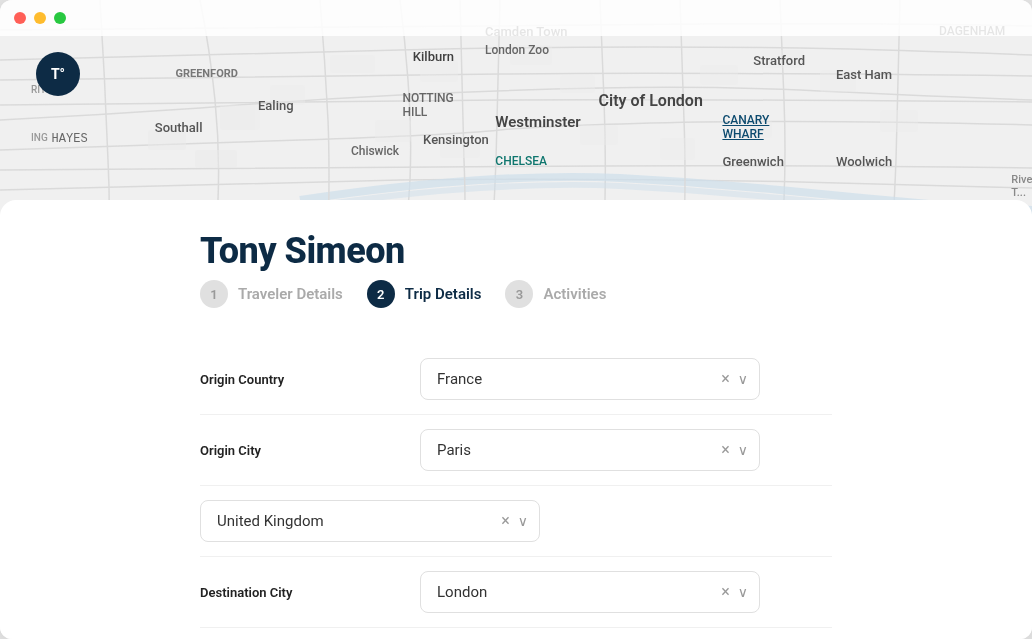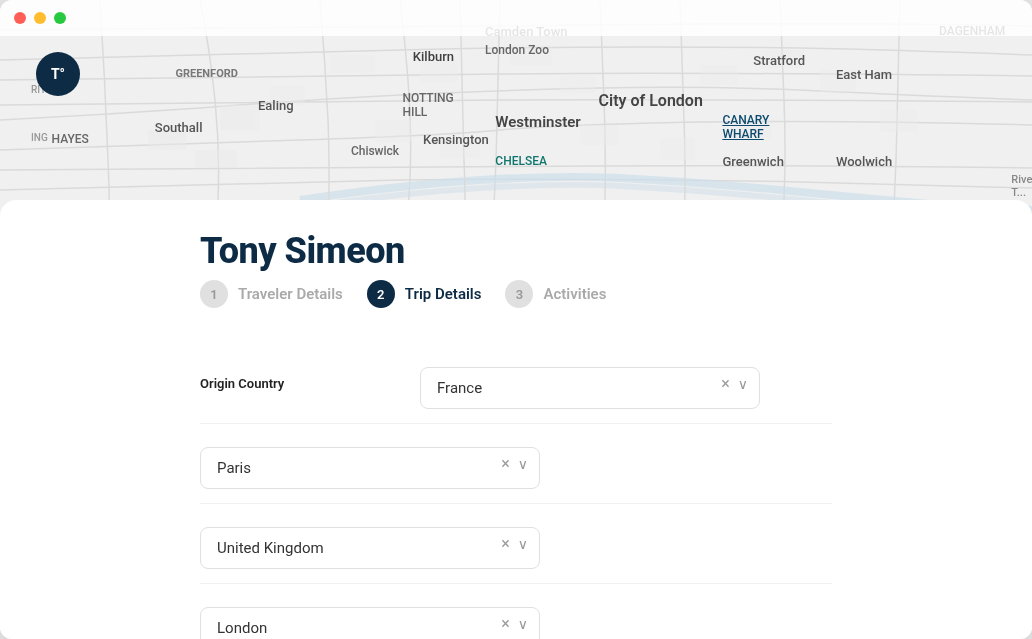--- a/index.html
+++ b/index.html
@@ -194,21 +194,20 @@
       background: #fff;
       border: 1.5px solid #e0e0e0;
       border-radius: 8px;
       padding: 11px 50px 11px 16px;
       font-size: 15px;
       color: #333;
       display: flex;
       align-items: center;
       justify-content: space-between;
       cursor: pointer;
-      margin-top: 9px;
     }
 
     .select-box-value {
       flex: 1;
       font-size: 15px;
       color: #333;
     }
 
     .select-actions {
       display: flex;
@@ -318,21 +317,21 @@
     <span class="map-city-label" style="top:64%; left:48%; font-size:12px; color:#0f766e;">CHELSEA</span>
     <span class="map-city-label" style="top:64%; left:70%; font-size:13px; color:#555;">Greenwich</span>
     <span class="map-city-label" style="top:64%; left:81%; font-size:13px; color:#555;">Woolwich</span>
     <span class="map-city-label" style="top:47%; left:70%; font-size:12px; color:#0c4a6e;text-decoration:underline;">CANARY<br>WHARF</span>
     <span class="map-city-label" style="top:28%; left:81%; font-size:13px; color:#555;">East Ham</span>
     <span class="map-city-label" style="top:22%; left:73%; font-size:13px; color:#555;">Stratford</span>
     <span class="map-city-label" style="top:10%; left:47%; font-size:13px; color:#555;">Camden Town</span>
     <span class="map-city-label" style="top:10%; left:40%; font-size:13px; color:#404040;margin-top:25px;">Kilburn</span>
     <span class="map-city-label" style="top:18%; left:47%; font-size:12px; color:#666;">London Zoo</span>
     <span class="map-city-label" style="top:10%; left:91%; font-size:12px; color:#555;">DAGENHAM</span>
-    <span class="map-city-label" style="top:55%; left:5%; font-size:12px; color:#666;">HAYES</span>
+    <span class="map-city-label" style="top:55%; left:5%; font-size:12px; color:#666;font-family:Liberation Mono, monospace;">HAYES</span>
     <span class="map-city-label" style="top:28%; left:17%; font-size:11px; color:#777;font-weight:bold;">GREENFORD</span>
     <span class="map-city-label" style="top:35%; left:3%; font-size:10px; color:#999;">RITH</span>
     <span class="map-city-label" style="top:55%; left:3%; font-size:10px; color:#999;">ING</span>
     <span class="map-city-label" style="top:72%; left:98%; font-size:11px; color:#888;">River T...</span>
   </div>
 
   <div class="logo">
     <span class="logo-text">T°</span>
   </div>
 
@@ -369,20 +368,21 @@
             <span class="select-box-value">France</span>
           </div>
           <div class="select-actions">
             <span class="clear-btn">×</span>
             <span class="chevron-btn">∨</span>
           </div>
         </div>
       </div>
 
       <div class="form-row">
+        <label class="form-label">Origin City</label>
         <div class="form-control">
           <div class="select-box">
             <span class="select-box-value">Paris</span>
           </div>
           <div class="select-actions">
             <span class="clear-btn">×</span>
             <span class="chevron-btn">∨</span>
           </div>
         </div>
       </div>
@@ -393,20 +393,21 @@
             <span class="select-box-value">United Kingdom</span>
           </div>
           <div class="select-actions">
             <span class="clear-btn">×</span>
             <span class="chevron-btn">∨</span>
           </div>
         </div>
       </div>
 
       <div class="form-row">
+        <label class="form-label">Destination City</label>
         <div class="form-control">
           <div class="select-box">
             <span class="select-box-value">London</span>
           </div>
           <div class="select-actions">
             <span class="clear-btn">×</span>
             <span class="chevron-btn">∨</span>
           </div>
         </div>
       </div>

